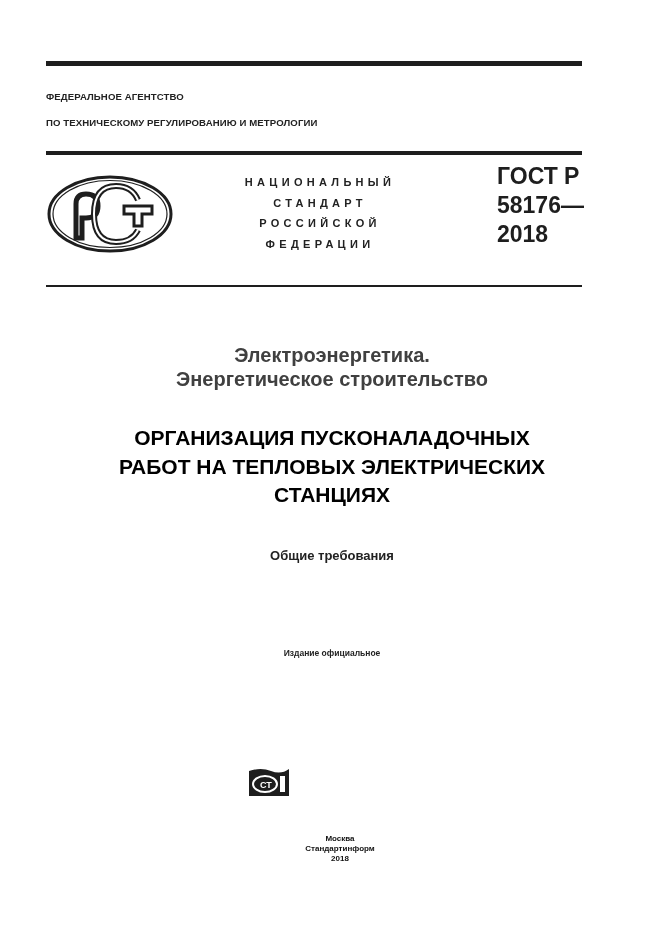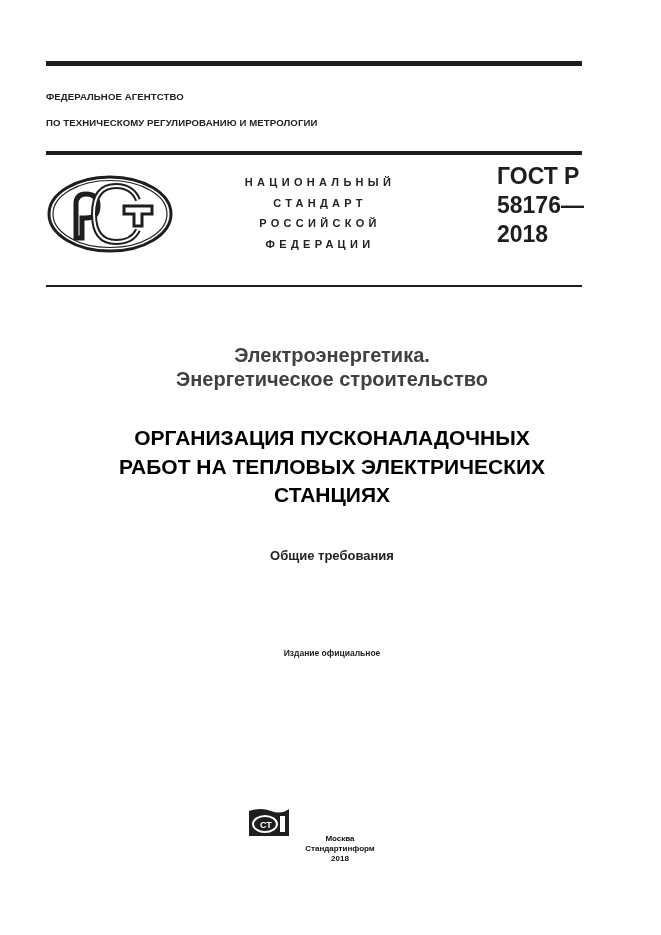--- a/index.html
+++ b/index.html
@@ -19,21 +19,21 @@
   .gost { position: absolute; left: 497px; top: 162px; font-weight: bold; font-size: 23px;
           line-height: 29px; color: #1e1e1e; }
   .subtitle { position: absolute; left: 46px; width: 572px; top: 343px; text-align: center;
               font-weight: bold; font-size: 20px; line-height: 24px; color: #404040; }
   .title { position: absolute; left: 46px; width: 572px; top: 424px; text-align: center;
            font-weight: bold; font-size: 21px; line-height: 28.5px; color: #000000; }
   .general { position: absolute; left: 46px; width: 572px; top: 540px; text-align: center;
              font-weight: bold; font-size: 13px; margin-top: 8px; }
   .edition { position: absolute; left: 46px; width: 572px; top: 648px; text-align: center;
              font-weight: bold; font-size: 8.5px; }
-  .publogo { position: absolute; left: 247px; top: 805px; width: 44px; height: 33px; }
+  .publogo { position: absolute; left: 247px; top: 765px; width: 44px; height: 33px; }
   .pubtext { position: absolute; left: 290px; top: 806px; width: 100px; text-align: center;
              font-weight: bold; font-size: 8px; line-height: 10px; color: #111; margin-top: 28px; }
 </style>
 </head>
 <body>
 
 <div class="rule r1"></div>
 
 <div class="agency a1">ФЕДЕРАЛЬНОЕ АГЕНТСТВО</div>
 <div class="agency a2">ПО ТЕХНИЧЕСКОМУ РЕГУЛИРОВАНИЮ И МЕТРОЛОГИИ</div>

